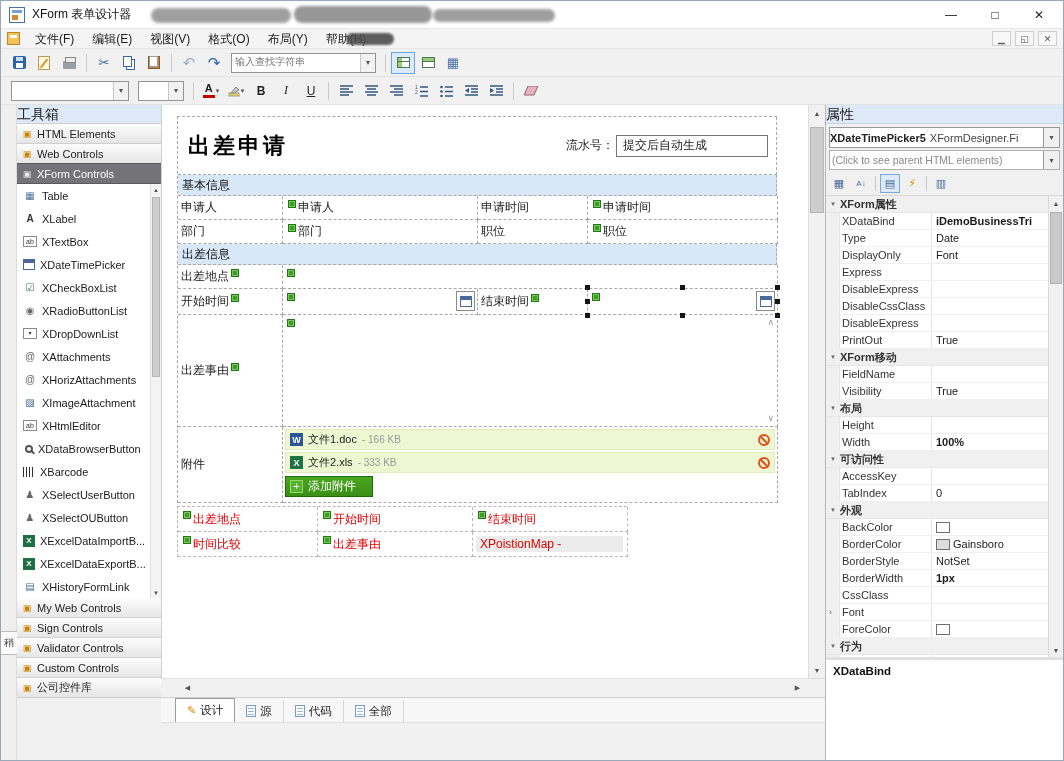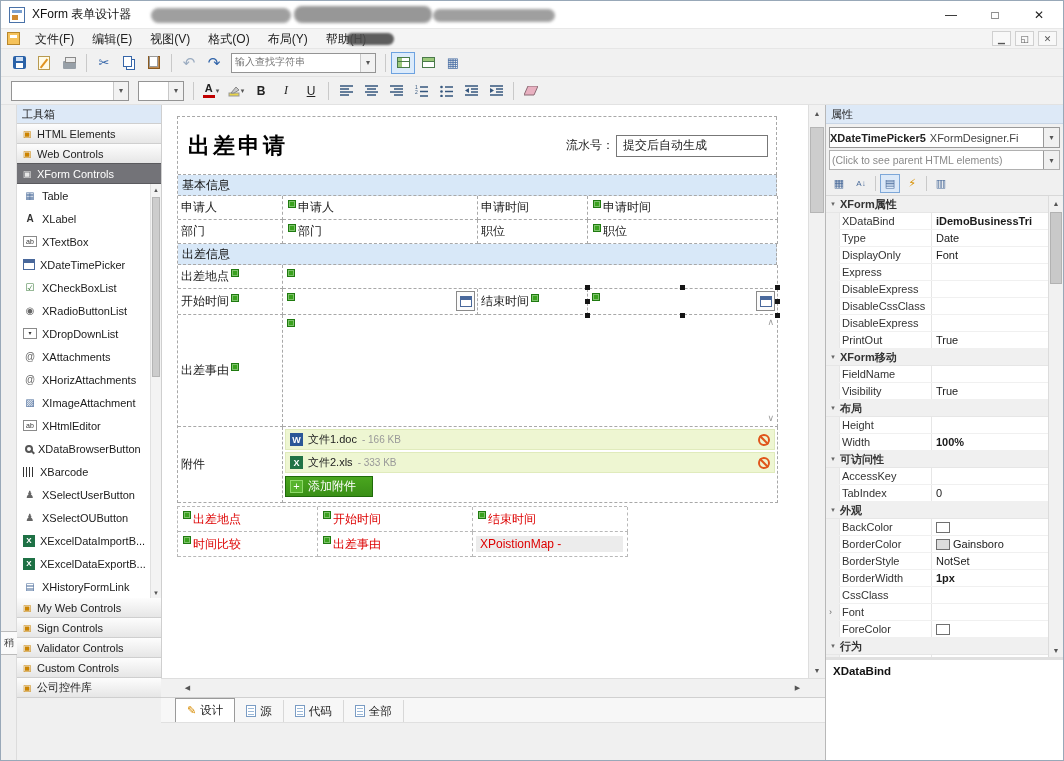--- a/index.html
+++ b/index.html
@@ -68,21 +68,21 @@
   .fmt.i { font-style:italic; font-family:"Liberation Serif","DejaVu Serif",serif; }
   .fmt.u { text-decoration:underline; }
 
   
   .main { flex:1; display:flex; min-height:0; }
   .lstrip { width:16px; background:#efefef; border-right:1px solid #dcdcdc; position:relative; flex:none; }
   .lstrip .sidetab { position:absolute; top:526px; left:0; width:16px; height:24px; border-top:1px solid #bbb; border-bottom:1px solid #bbb; background:#fafafa; font-size:10px; color:#444; display:flex; align-items:center; justify-content:center; }
 
   
   .toolbox { width:144px; flex:none; display:flex; flex-direction:column; background:#f0f0f0; }
-  .panelhdr { height:19px; background:var(--panel_header_bg,#dde9f7); border-bottom:1px solid #c9d6e6; font-size:11px; line-height:18px; padding-left:5px; color:#1a1a1a; flex:none; }
+  .panelhdr { height:19px; background:var(--panel_header_bg,#dde9f7); border-bottom:1px solid #c9d6e6; font-size:14px; line-height:18px; color:#1a1a1a; flex:none; }
   .tgroup { height:21px; flex:none; background:linear-gradient(#fdfdfd,#e6e6e6); border:1px solid #cfcfcf; border-left:none; border-right:none; display:flex; align-items:center; padding-left:4px; gap:4px; font-size:11px; margin-top:-1px; }
   .tgroup .gico { font-size:9px; color:#cc8400; width:12px; text-align:center; }
   .tgroup.selected { background:var(--selected_item_bg,#737378); color:#fff; border-color:#5a5a5e; }
   .tgroup.selected .gico { color:#e8e8e8; }
   .tlistwrap { height:414px; flex:none; background:#fff; position:relative; overflow:hidden; }
   .tlist { margin-right:11px; }
   .titem { height:23px; display:flex; align-items:center; gap:5px; padding-left:6px; font-size:11px; color:#1a1a1a; white-space:nowrap; }
   .tbx-ico { width:14px; flex:none; text-align:center; font-size:10px; color:#4a6b9a; line-height:1; }
   .tbx-ico.dark { color:#333; font-weight:bold; }
   .tbx-ico.green { color:#3a7a3a; }

